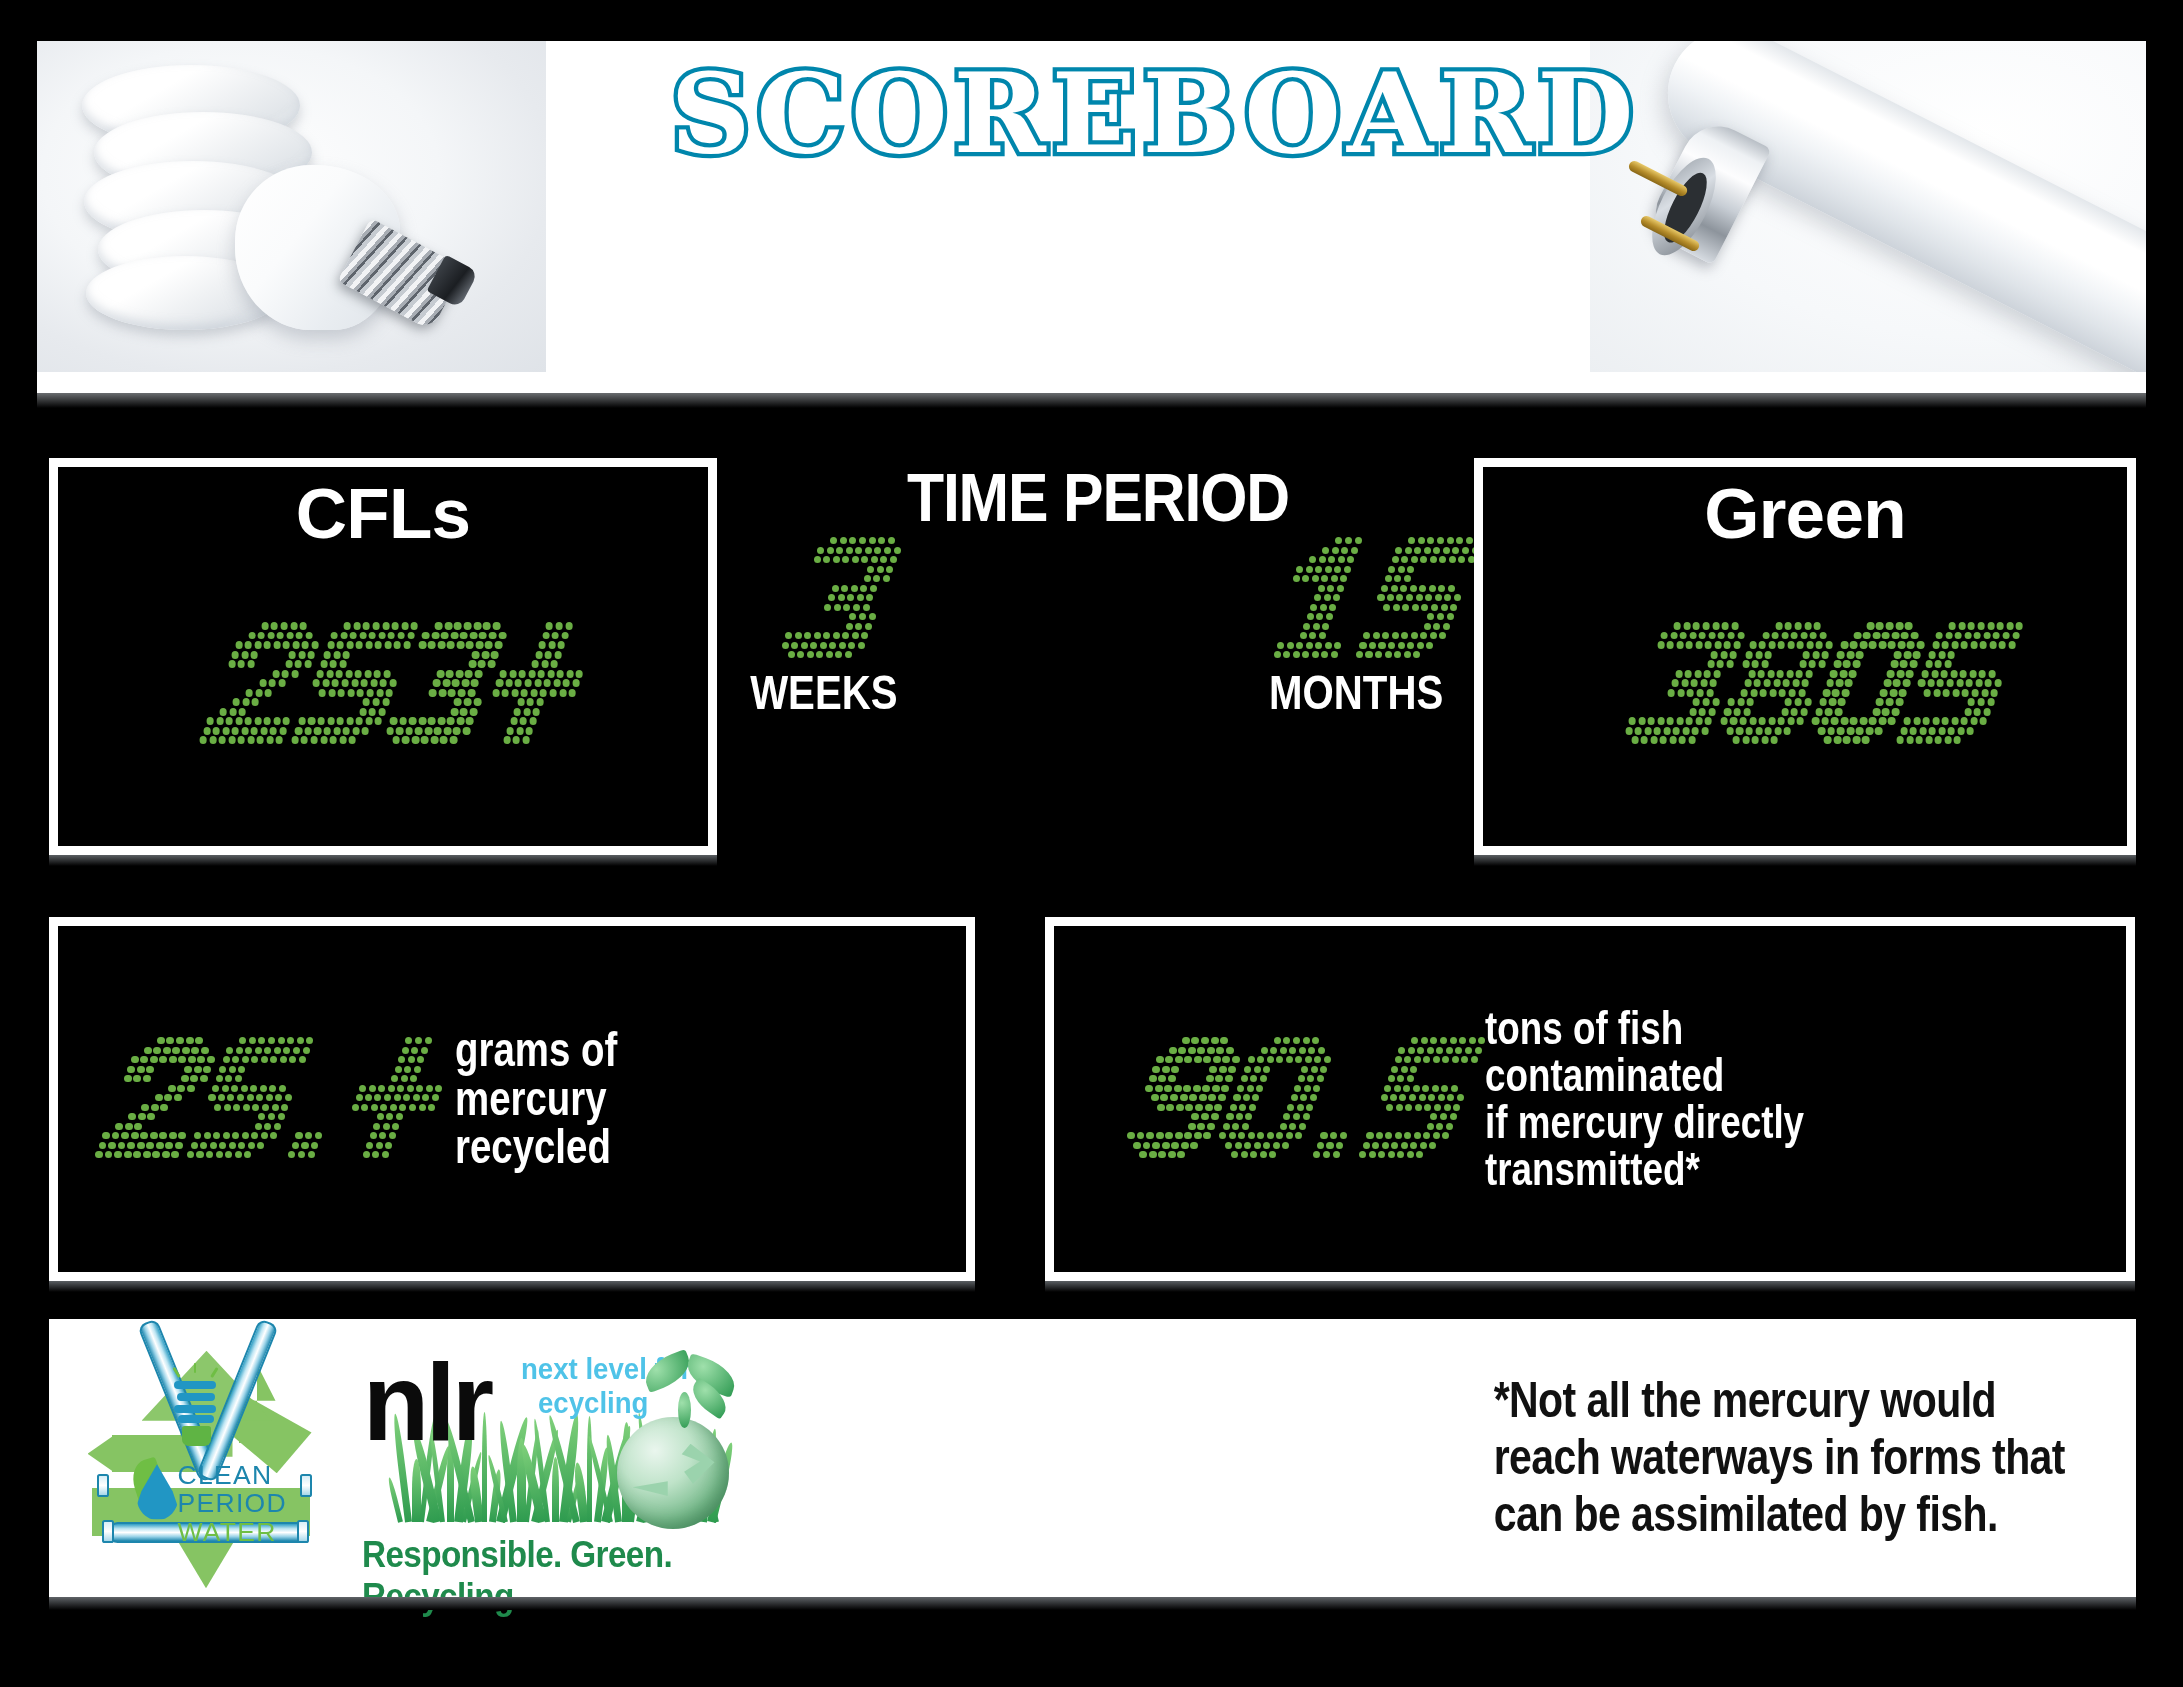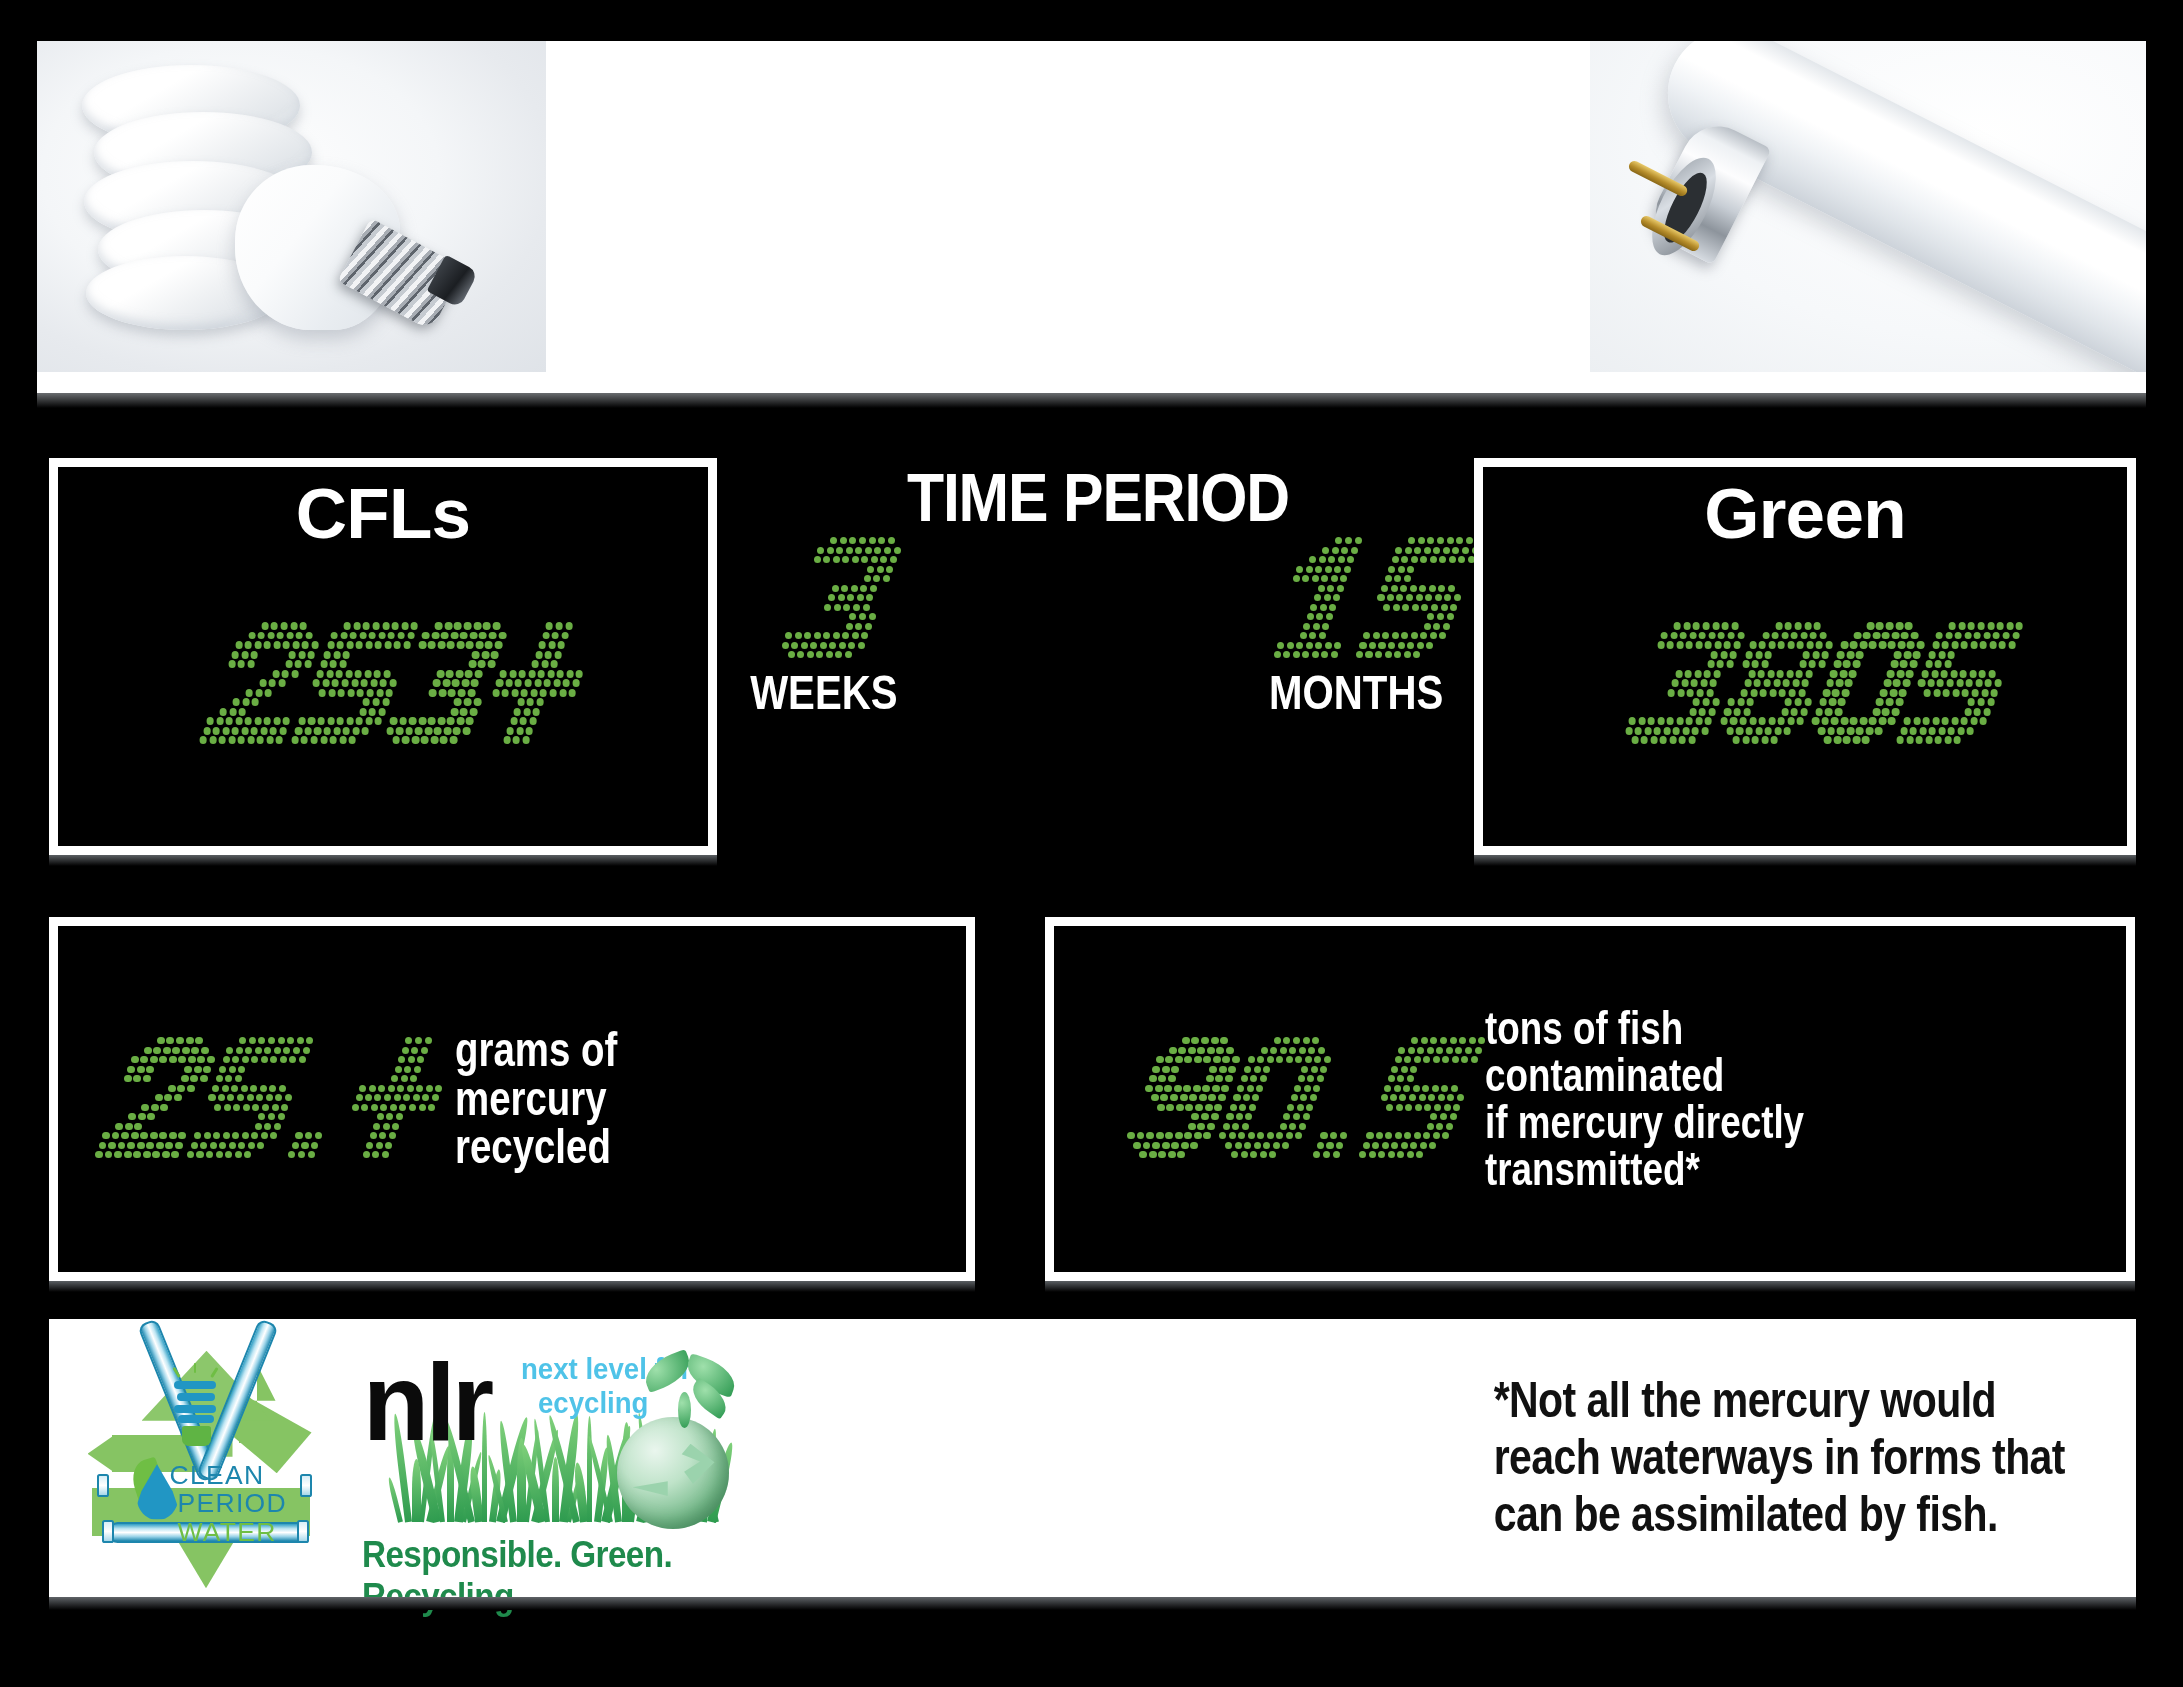--- a/index.html
+++ b/index.html
@@ -97,21 +97,21 @@
 
   
   .cwa{position:relative;width:278px;height:265px;}
   .rec-arrow{position:absolute;background:#86C463;}
   .tri-tube{position:absolute;height:17px;border-radius:8.6px;
         background:linear-gradient(to bottom,#2f9ec4 0%,#bfe6f3 28%,#ffffff 50%,#9ad3e8 74%,#1d86ad 100%);
         border:2px solid #1d86ad;box-sizing:content-box;}
   .tube-end{position:absolute;width:12px;height:22.5px;border-radius:2.6px;
         background:linear-gradient(to bottom,#d7eef7,#ffffff,#a8d8ea);border:2px solid #1d86ad;}
   .cwa-txt{position:absolute;font-family:"Liberation Sans",sans-serif;font-weight:400;}
-  .cwa-clean{left:102px;top:136px;color:#1d86ad;font-size:26.5px;letter-spacing:1.3px;}
+  .cwa-clean{left:110px;top:136px;color:#1d86ad;font-size:26.5px;letter-spacing:1.3px;}
   .cwa-water{left:110px;top:164px;color:#1d86ad;font-size:26.5px;letter-spacing:1.3px;}
   .cwa-action{left:110px;top:193px;color:#6FBE44;font-size:26.5px;letter-spacing:1.3px;}
   .drop{position:absolute;left:69px;top:140px;width:41px;height:56px;
         background:#2196c4;border-radius:50% 50% 50% 50%/62% 62% 38% 38%;
         clip-path:polygon(50% 0%,88% 48%,100% 74%,82% 98%,18% 98%,0% 74%,12% 48%);}
   .drop-leaf{position:absolute;left:65px;top:136px;width:29px;height:41px;
         background:#6FBE44;border-radius:60% 10% 60% 10%;transform:rotate(-18deg);}
   .bulb-ic{position:absolute;left:97px;top:45px;width:64px;height:79px;}
   .bulb-coil{position:absolute;background:#2196c4;border-radius:4px;height:8px;}
   .bulb-cap{position:absolute;left:17px;top:57px;width:29px;height:20px;
@@ -187,20 +187,21 @@
     <div class="tube-photo">
       <div class="tube-body"></div>
       <div class="tube-cap"></div>
       <div class="cap-face"></div>
       <div class="cap-ins"></div>
       <div class="pin pin1"></div>
       <div class="pin pin2"></div>
     </div>
 
     <div class="title">
+      <div class="title-line l2">SCOREBOARD</div>
     </div>
   </div>
   <div class="hdr-shadow"></div>
 
   <div class="panel p-cfl">
     <div class="panel-in">
       <div class="p-title">CFLs</div>
       <div class="dm" style="position: absolute; left: 50%; top: 155px; transform: translateX(-50%); height: 124px;">
           <div class="glyph" style="width: 86px; height: 124px; margin-right: 5.7px;">
             <i class="dot" style="width: 7.3px; height: 7.3px; left: 62px; top: 0px; background: rgb(106, 174, 68);"></i>

